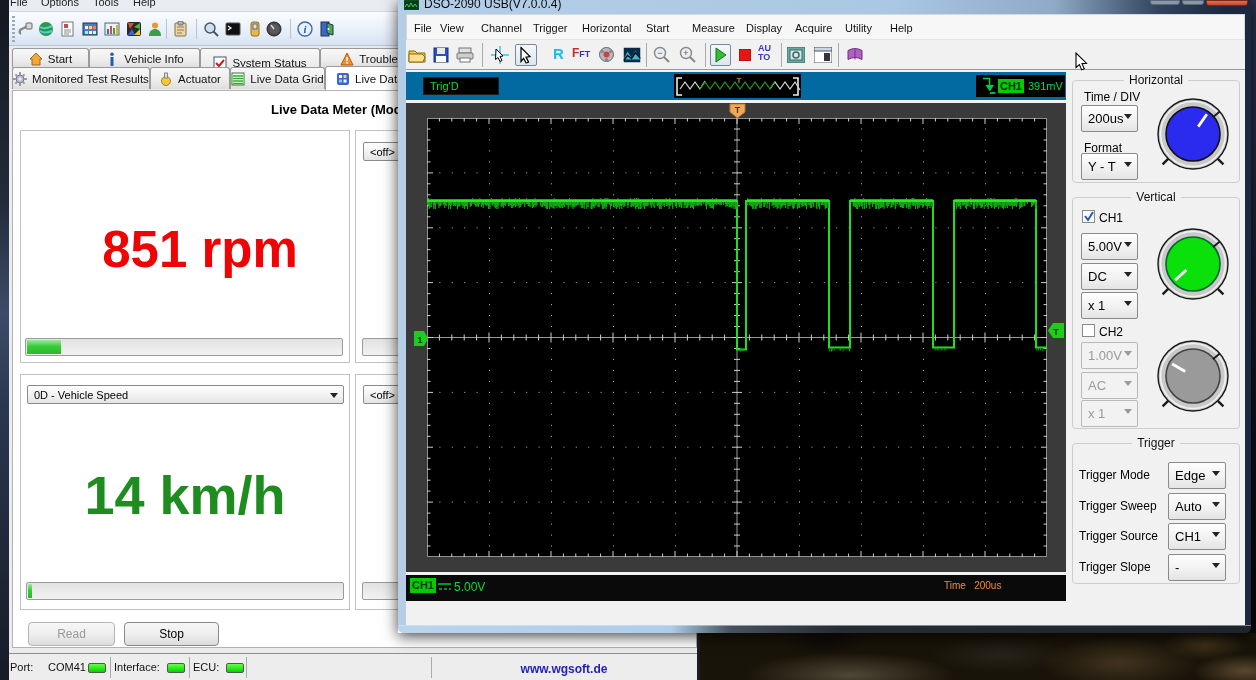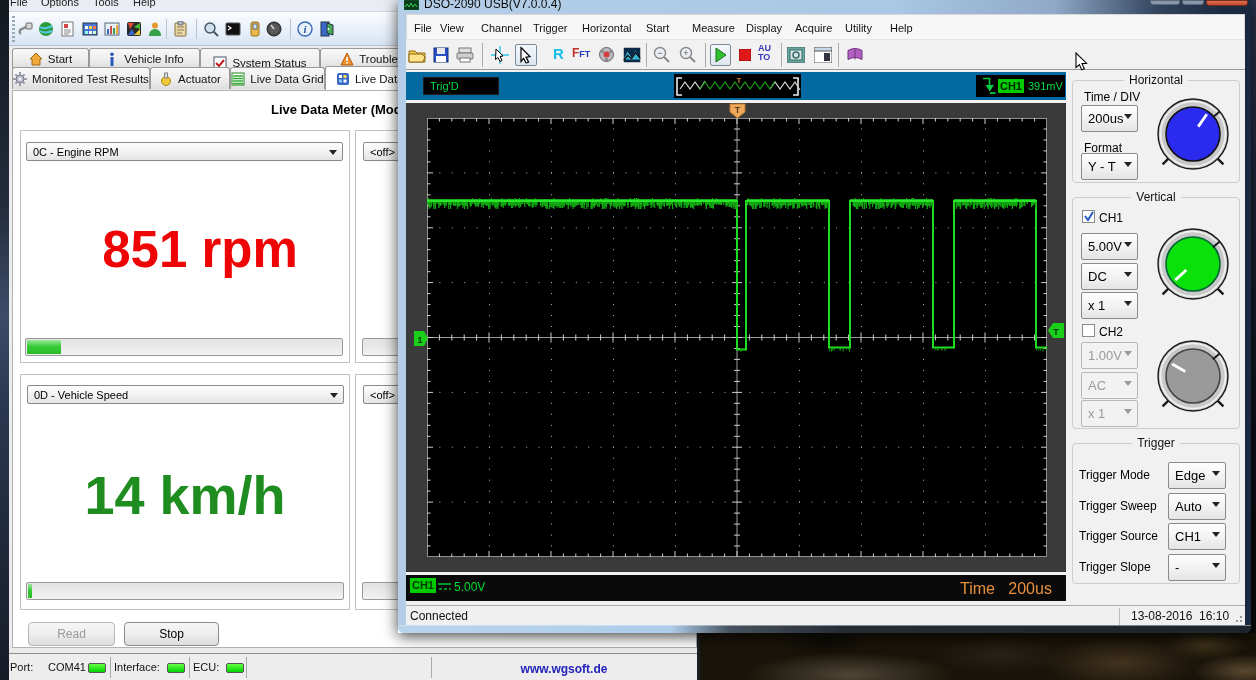--- a/index.html
+++ b/index.html
@@ -176,24 +176,20 @@
           <rect x="1" y="1" width="12" height="12" rx="2" fill="#3a68c8"></rect>
           <rect x="3" y="3" width="3" height="3" fill="#fff"></rect>
           <rect x="7.5" y="3" width="3" height="3" fill="#ffd84a"></rect>
           <rect x="3" y="7.5" width="3" height="3" fill="#8fc8ff"></rect>
           <rect x="7.5" y="7.5" width="3" height="3" fill="#fff"></rect>
         </svg>Live Data Met</div>
   </div>
   <div id="content">
     <div class="t" style="left:258px;top:11px;font-size:13px;font-weight:bold">Live Data Meter (Mode 1 PID)</div>
     <div class="mpanel" style="left:7px;top:39px;width:330px;height:233px">
-      <div class="dd" style="left:5px;top:11px;width:317px">
-          <span>0C - Engine RPM</span>
-          <i></i>
-        </div>
       <div class="t" style="left:0;width:100%;top:89px;text-align:center;font-size:51px;font-weight:bold;color:#ee0404"><span style="margin-left:30px">851 rpm</span></div>
       <div class="pbar" style="left:4px;top:207px;width:318px">
           <div class="pfill" style="width:34px"></div>
         </div>
     </div>
     <div class="mpanel" style="left:342px;top:39px;width:330px;height:233px">
       <div class="dd" style="left:7px;top:11px;width:317px">
           <span>&lt;off&gt;</span>
           <i></i>
         </div>
@@ -407,21 +403,21 @@
 <text x="650" y="234.5" font-family="Liberation Sans, sans-serif" font-size="9" fill="#003300" text-anchor="middle" font-weight="bold">T</text>
 </svg>
       </div>
     <div id="chstrip">
       <div class="abs" style="left:4px;top:3px;width:26px;height:15px;background:#00cc00;color:#003300;font-size:11px;font-weight:bold;text-align:center;line-height:15px">CH1</div>
       <svg width="16" height="12" style="position:absolute;left:31px;top:6px">
           <path d="M1 3h13" stroke="#00bb33" stroke-width="1.6"></path>
           <path d="M2 8h3M7 8h3M12 8h2" stroke="#00bb33" stroke-width="1.4"></path>
         </svg>
       <div class="t" style="left:48px;top:5px;font-size:12px;color:#00dd33">5.00V</div>
-      <div class="t" style="left:554px;top:5px;font-size:16px;color:#e89040">Time&nbsp;&nbsp;&nbsp;200us</div>
+      <div class="t" style="left:538px;top:5px;font-size:10px;color:#e89040">Time&nbsp;&nbsp;&nbsp;200us</div>
     </div>
     <div id="rpanel">
       <div class="gbox" style="top:10px;height:103px">
         <div class="cap"><span>Horizontal</span></div>
         <div class="t" style="left:11px;top:9px">Time / DIV</div>
         <div class="t" style="left:11px;top:60px">Format</div>
       </div>
       <div class="dd" style="left:15px;top:35px;width:57px">
           <span>200us</span>
           <i></i>
@@ -507,29 +503,17 @@
         </div>
       <div class="dd" style="left:102px;top:453px;width:58px">
           <span>CH1</span>
           <i></i>
         </div>
       <div class="dd" style="left:102px;top:484px;width:58px">
           <span>-</span>
           <i></i>
         </div>
     </div>
-    <div id="connbar">
-      <div class="t" style="left:4px;top:3px">Connected</div>
-      <div class="abs" style="left:713px;top:2px;width:1px;height:17px;background:#bbb"></div>
-      <div class="t" style="left:725px;top:3px">13-08-2016&nbsp; 16:10</div>
-      <svg width="10" height="10" style="position:absolute;right:2px;bottom:2px">
-          <g fill="#999">
-            <rect x="7" y="7" width="2" height="2"></rect>
-            <rect x="7" y="3" width="2" height="2"></rect>
-            <rect x="3" y="7" width="2" height="2"></rect>
-          </g>
-        </svg>
-    </div>
   </div>
   <svg width="14" height="20" style="position:absolute;left:677px;top:52px;z-index:99">
       <path d="M1 1l0 14.5 3.4-2.9 2.3 5.3 2.6-1.1-2.3-5.2 4.5-.4z" fill="#fff" stroke="#000" stroke-width="1.1"></path>
     </svg>
 </div>
 
 </body></html>

